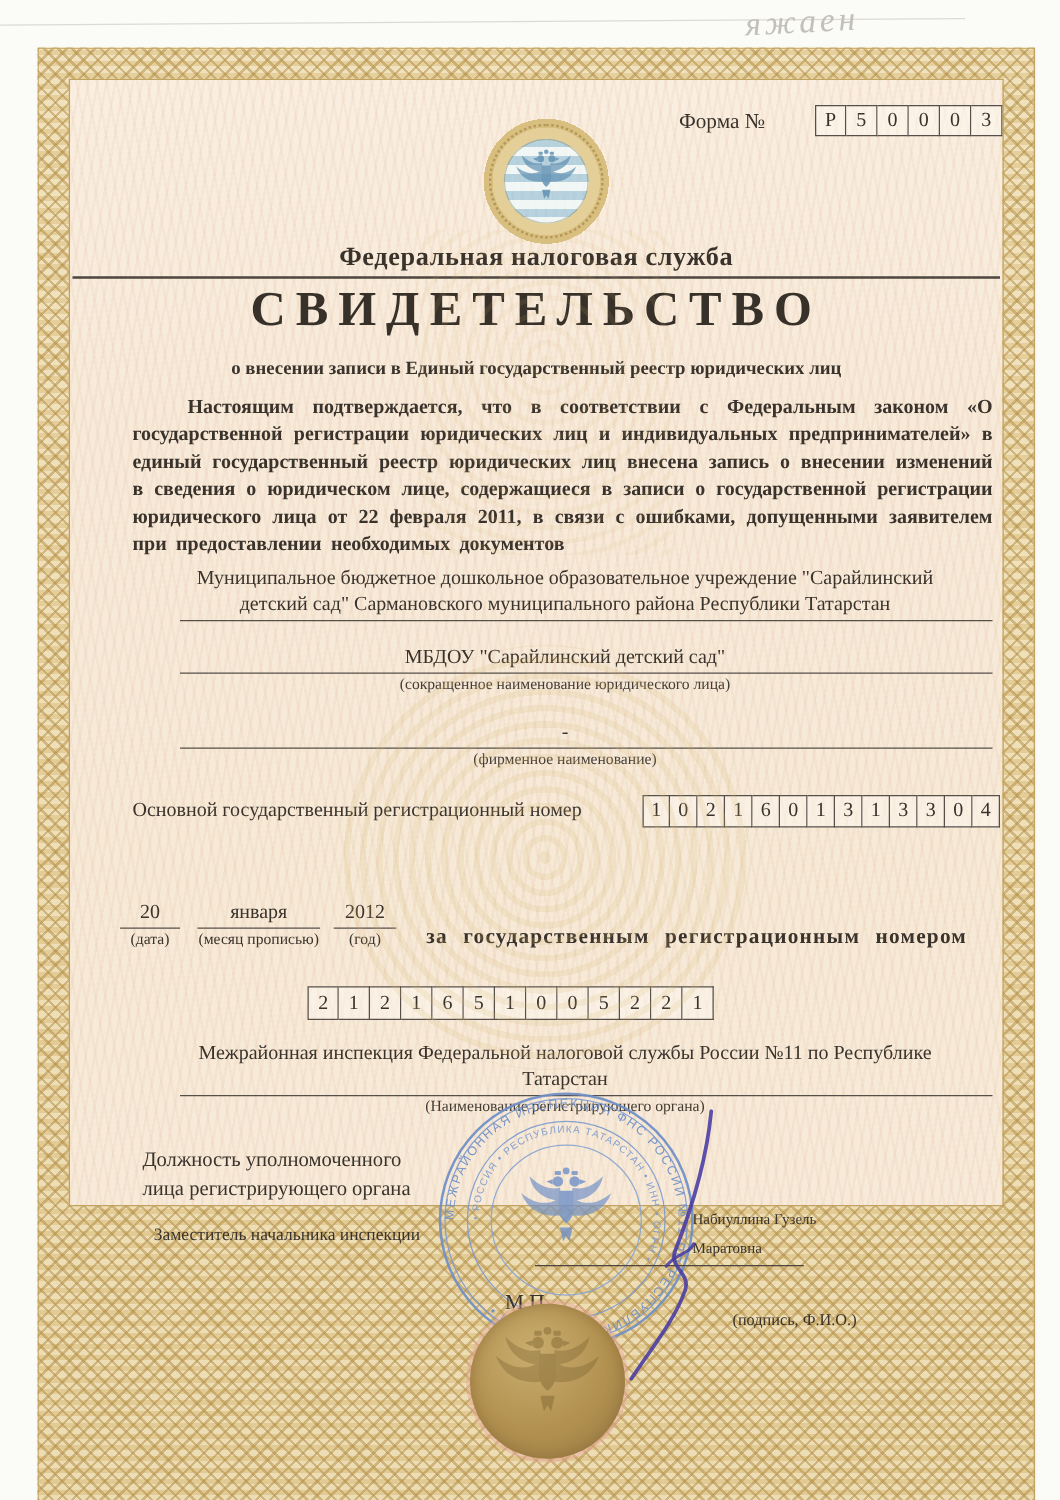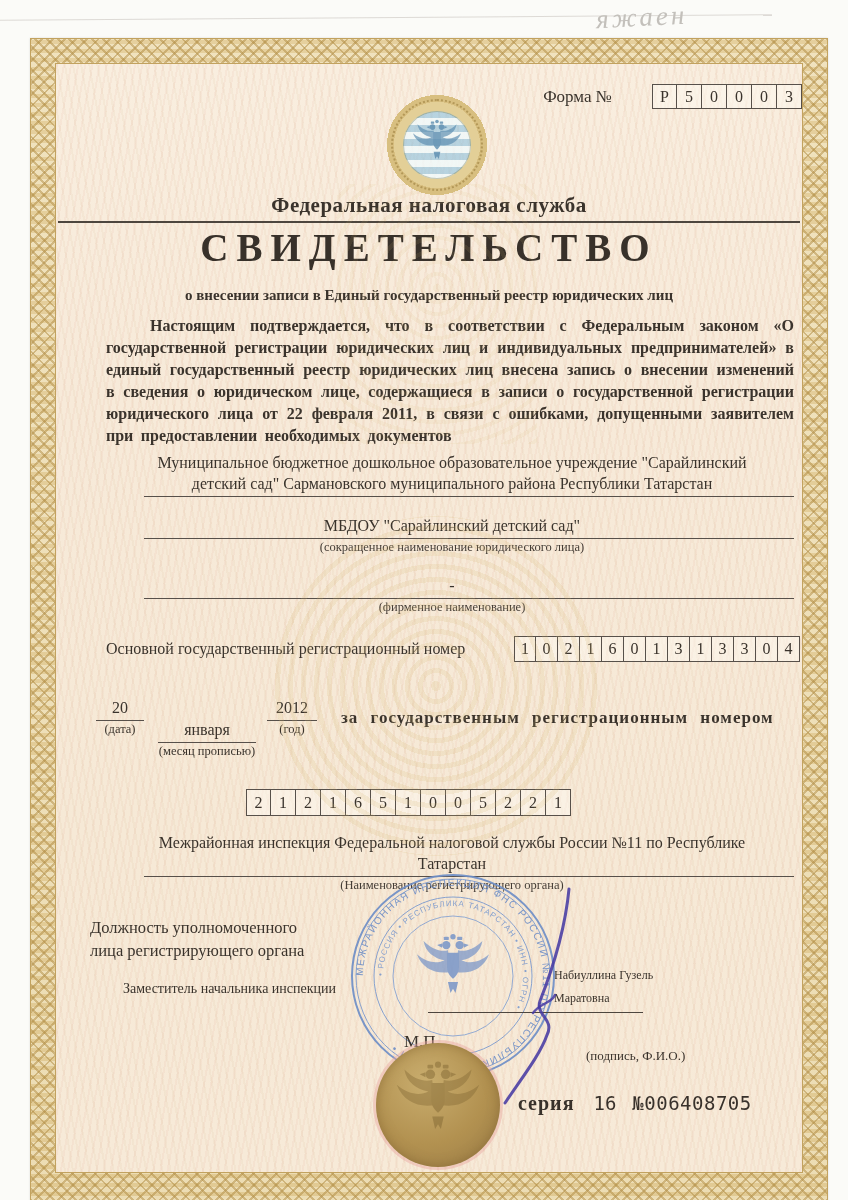--- a/index.html
+++ b/index.html
@@ -25,21 +25,21 @@
   .paper {
     position: absolute; left: 30px; top: 38px; width: 798px; height: 1185px;
     background:
       repeating-linear-gradient(45deg,  rgba(178,142,70,.50) 0 2px, rgba(255,250,235,0) 2px 8px),
       repeating-linear-gradient(-45deg, rgba(178,142,70,.50) 0 2px, rgba(255,250,235,0) 2px 8px),
       repeating-linear-gradient(0deg,   rgba(226,201,148,.6) 0 4px, rgba(244,232,202,.6) 4px 9px),
       linear-gradient(#ead9ab, #e0cb92);
     box-shadow: inset 0 0 0 1px #c2a25f, 0 0 2px rgba(0,0,0,.12);
   }
   .inner {
-    position: absolute; left: 26px; top: 26px; width: 746px; height: 1108px;
+    position: absolute; left: 26px; top: 26px; width: 746px; height: 900px;
     outline: 1px solid #c2a25f;
     background:
       repeating-linear-gradient(100deg, rgba(224,158,138,.10) 0 2px, rgba(255,255,255,0) 2px 7px),
       repeating-linear-gradient(80deg,  rgba(205,170,125,.09) 0 2px, rgba(255,255,255,0) 2px 8px),
       linear-gradient(180deg, #f9eedf 0%, #f7ead9 30%, #f6e9d6 70%, #f7ead8 100%);
   }
   .watermark {
     position: absolute; left: 50%; top: 452px; width: 330px; height: 340px;
     margin-left: -158px; border-radius: 50%;
     background: repeating-radial-gradient(circle at 50% 50%,
@@ -104,36 +104,36 @@
   .field-line { border-top: 1px solid #57504a; margin: 2px 8px 0 42px; }
   .field-caption { text-align: center; font-size: 12.5px; margin-top: 1px; color: #443d36; }
   .gap18 { margin-top: 18px; }
   .gap20 { margin-top: 20px; }
   
   .ogrn-row { display: flex; align-items: center; margin: 21px 2px 0 50px; }
   .ogrn-label { font-size: 16px; }
   .ogrn-row .cells { margin-left: auto; }
   .ogrn-row .cell { width: 22px; height: 26px; }
   
-  .date-row { display: flex; margin: 15px 8px 0 40px; align-items: center; }
+  .date-row { display: flex; margin: 15px 8px 0 40px; align-items: flex-end; }
   .d-block { text-align: center; }
   .d-val { font-size: 16px; padding-bottom: 3px; border-bottom: 1px solid #57504a; }
   .d-cap { font-size: 12.5px; margin-top: 1px; }
   .d-day { width: 48px; }
   .d-month { width: 98px; margin-left: 14px; margin-top: 44px; }
   .d-year { width: 50px; margin-left: 11px; }
   .date-tail {
     flex: 1; margin-left: 24px; font-weight: bold; font-size: 17px;
     letter-spacing: 1px; word-spacing: 7px; line-height: 20px;
   }
   
   .grn-row { margin: 30px 0 0 190px; }
   .grn-row .cell { width: 25px; height: 27px; }
   
-  .role-intro { position: absolute; left: 34px; top: 852px; width: 240px; font-size: 16.5px; line-height: 23px; }
+  .role-intro { position: absolute; left: 58px; top: 852px; width: 240px; font-size: 16.5px; line-height: 23px; }
   .role-value { position: absolute; left: 67px; top: 917px; width: 300px; font-size: 14px; }
   .officer-name { position: absolute; left: 498px; top: 900px; width: 152px; font-size: 12px; line-height: 23px; }
   .sign-line { position: absolute; left: 372px; top: 948px; width: 215px; border-top: 1px solid #4d463e; }
   .mp { position: absolute; left: 348px; top: 968px; font-size: 17px; }
   .sign-caption { position: absolute; left: 530px; top: 984px; font-size: 13px; }
   
   .stamp { position: absolute; left: 293px; top: 808px; width: 208px; height: 208px; opacity: .92; }
   .stamp svg { width: 100%; height: 100%; }
   .signature { position: absolute; left: 437px; top: 821px; width: 90px; height: 224px; z-index: 3; }
   
@@ -317,20 +317,15 @@
     <div class="sign-line"></div>
     <div class="mp">М.П.</div>
     <div class="sign-caption">(подпись, Ф.И.О.)</div>
 
     <div class="gold-seal">
       <svg viewBox="0 0 100 100">
         <use href="#eagle" color="#7d6330"></use>
       </svg>
     </div>
 
-    <div class="series-row">
-      <span class="series-label">серия</span>
-      <span class="series-value">16</span>
-      <span class="series-number">№006408705</span>
-    </div>
 
   </div>
 </div>
 
 </body></html>

